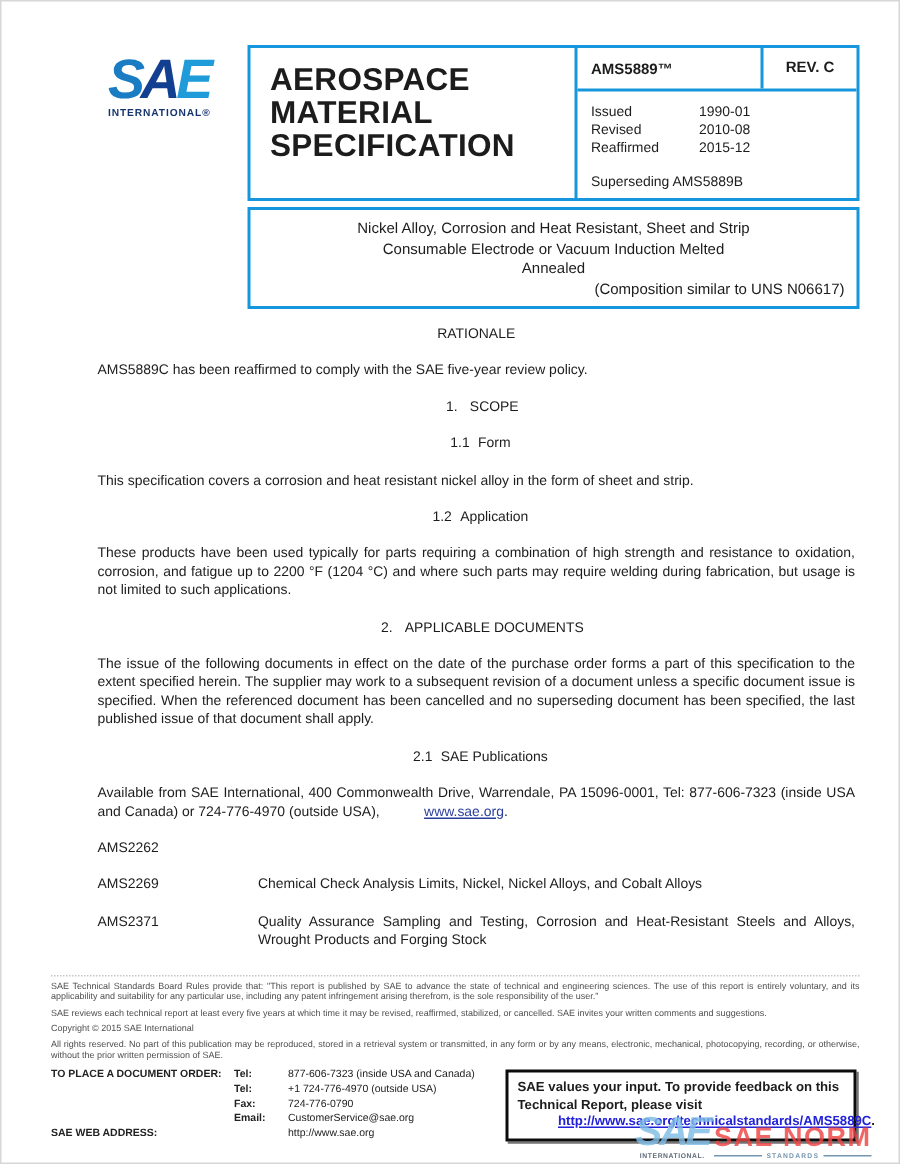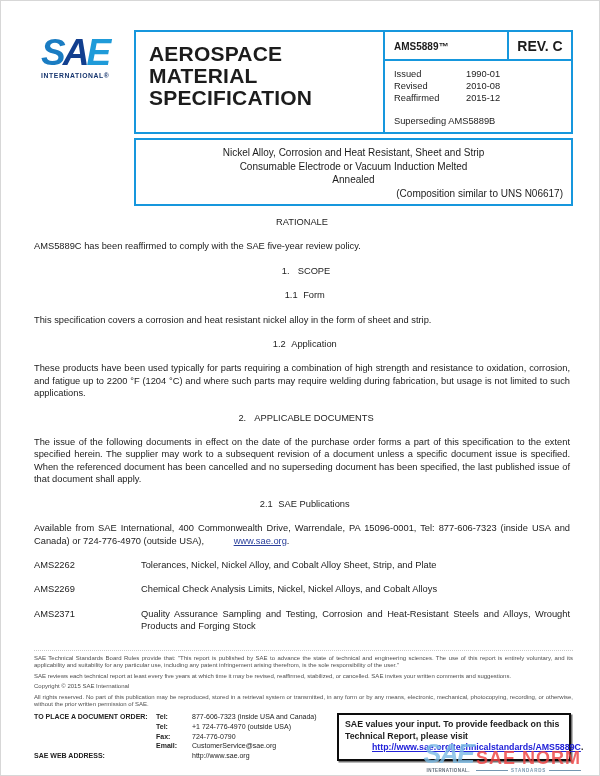--- a/index.html
+++ b/index.html
@@ -1,33 +1,33 @@
 <!DOCTYPE html>
 <html><head>
 <meta charset="utf-8">
 <style>
   html,body{margin:0;padding:0;background:#e8e8e8;}
   .page{position:relative;width:600px;height:776px;background:#ffffff;margin:0 auto;
         font-family:"Liberation Sans",sans-serif;color:#1c1c1c;overflow:hidden;
-        box-sizing:border-box;border:1px solid #d7d7d7;}
+        box-sizing:border-box;border:1px solid #d7d7d7;padding-left:31px;}
 
   
   .header-row{display:flex;padding:29px 26px 0 40px;}
   .logo{width:93px;padding-top:5px;}
   .logo-sae{font-weight:bold;font-style:italic;font-size:37px;line-height:36px;letter-spacing:-3px;}
   .logo-sae .l-s{color:#1a7cc2;}
   .logo-sae .l-a{color:#123f8f;}
   .logo-sae .l-e{color:#1f9bd9;}
   .logo-intl{font-weight:bold;font-size:6.8px;color:#16356e;letter-spacing:0.6px;margin-top:1px;}
   .header-box{flex:1;border:2px solid #1697dd;display:flex;height:104px;box-sizing:border-box;}
   .hb-left{flex:1;padding:11px 0 0 13px;font-size:21px;font-weight:bold;line-height:22px;letter-spacing:0.2px;}
   .hb-right{width:188px;border-left:2px solid #1697dd;display:flex;flex-direction:column;box-sizing:border-box;}
   .hbr-top{display:flex;border-bottom:2px solid #1697dd;}
   .cell-spec{flex:1;padding:9px 0 7px 9px;font-weight:bold;font-size:10px;}
-  .cell-rev{width:62px;border-left:2px solid #1697dd;font-weight:bold;font-size:14px;
+  .cell-rev{width:62px;border-left:2px solid #1697dd;font-weight:bold;font-size:10px;
             display:flex;align-items:center;justify-content:center;}
   .hbr-dates{flex:1;padding:7px 0 5px 9px;font-size:9.3px;display:flex;flex-direction:column;}
   .date-row{display:flex;line-height:12px;}
   .date-label{width:72px;}
   .superseding{margin-top:auto;line-height:12px;}
 
   
   .title-box{margin:4px 26px 0 133px;border:2px solid #1697dd;text-align:center;
              font-size:10px;line-height:13.5px;padding:6px 4px 4px;box-sizing:border-box;}
   .comp-note{text-align:right;padding-right:4px;}
@@ -138,21 +138,20 @@
     </div>
     <div class="para">The issue of the following documents in effect on the date of the purchase order forms a part of this specification to the extent specified herein.  The supplier may work to a subsequent revision of a document unless a specific document issue is specified.  When the referenced document has been cancelled and no superseding document has been specified, the last published issue of that document shall apply.</div>
 
     <div class="sec-head">
       <span class="sec-num">2.1</span><span>SAE Publications</span>
     </div>
     <div class="para"><span>Available from SAE International, 400 Commonwealth Drive, Warrendale, PA 15096-0001, Tel: 877-606-7323 (inside USA and Canada) or 724-776-4970 (outside USA), </span><span class="doc-link">www.sae.org</span><span>.</span></div>
 
     <div class="ref-row">
       <div class="ref-code">AMS2262</div>
-      <div class="ref-title">Tolerances, Nickel, Nickel Alloy, and Cobalt Alloy Sheet, Strip, and Plate</div>
     </div>
     <div class="ref-row">
       <div class="ref-code">AMS2269</div>
       <div class="ref-title">Chemical Check Analysis Limits, Nickel, Nickel Alloys, and Cobalt Alloys</div>
     </div>
     <div class="ref-row">
       <div class="ref-code">AMS2371</div>
       <div class="ref-title">Quality Assurance Sampling and Testing, Corrosion and Heat-Resistant Steels and Alloys, Wrought Products and Forging Stock</div>
     </div>
   </div>

